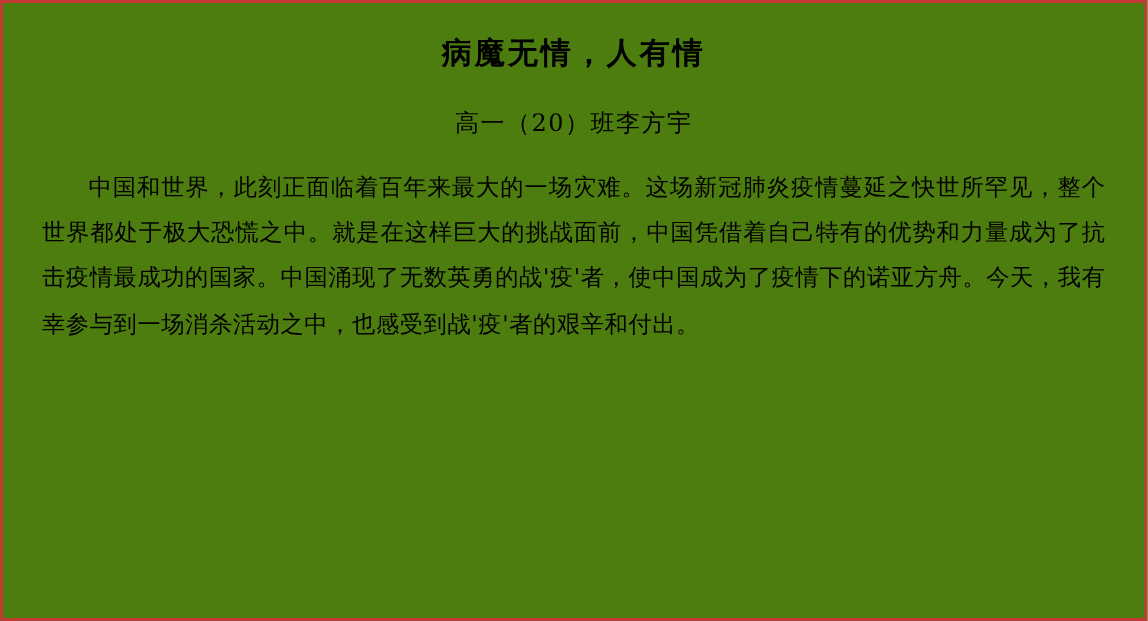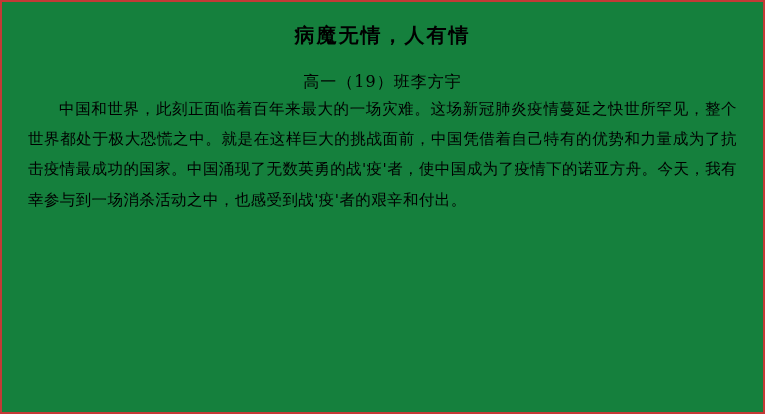--- a/index.html
+++ b/index.html
@@ -12,21 +12,21 @@
     background: #ffffff;
     font-family: "DejaVu Sans", "Liberation Sans", sans-serif;
     overflow: hidden;
   }
   #page {
     position: relative;
     width: 765px;
     height: 414px;
     box-sizing: border-box;
     border: 2px solid #c43a36;
-    background: #15803d;
+    background: #4d7c0f;
   }
   #doc {
     box-sizing: border-box;
     width: 100%;
     height: 100%;
     padding: 14px 26px 0 26px;
   }
   .doc-title {
     text-align: center;
     font-family: "DejaVu Serif", "Liberation Serif", serif;
@@ -41,37 +41,38 @@
     text-align: center;
     font-family: "DejaVu Serif", "Liberation Serif", serif;
     font-size: 16px;
     font-weight: 400;
     color: #000000;
     letter-spacing: 1px;
     margin: 20px 0 0 0;
     line-height: 1.5;
   }
   .body-block {
+    margin-top: 16px;
   }
   .doc-para {
     font-family: "DejaVu Serif", "Liberation Serif", serif;
     font-size: 15.5px;
     color: #000000;
     line-height: 1.95;
     text-align: justify;
     text-justify: inter-character;
     text-indent: 2em;
     margin: 0 0 2px 0;
     letter-spacing: 0.4px;
   }
 </style>
 </head>
 <body>
 
 <div id="page">
   <div id="doc">
     <h1 class="doc-title">病魔无情，人有情</h1>
-    <div class="doc-subtitle">高一（19）班李方宇</div>
+    <div class="doc-subtitle">高一（20）班李方宇</div>
     <div class="body-block">
       <p class="doc-para">中国和世界，此刻正面临着百年来最大的一场灾难。这场新冠肺炎疫情蔓延之快世所罕见，整个世界都处于极大恐慌之中。就是在这样巨大的挑战面前，中国凭借着自己特有的优势和力量成为了抗击疫情最成功的国家。中国涌现了无数英勇的战'疫'者，使中国成为了疫情下的诺亚方舟。今天，我有幸参与到一场消杀活动之中，也感受到战'疫'者的艰辛和付出。</p>
     </div>
   </div>
 </div>
 
 </body></html>

